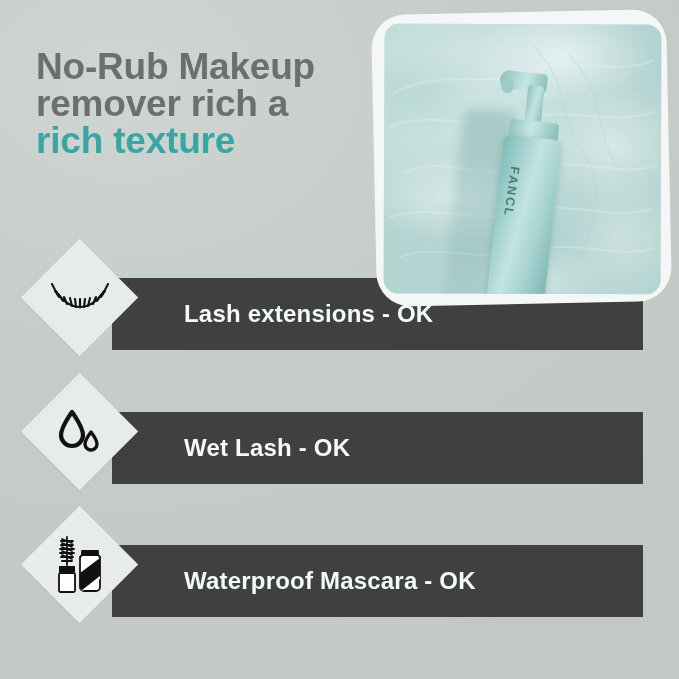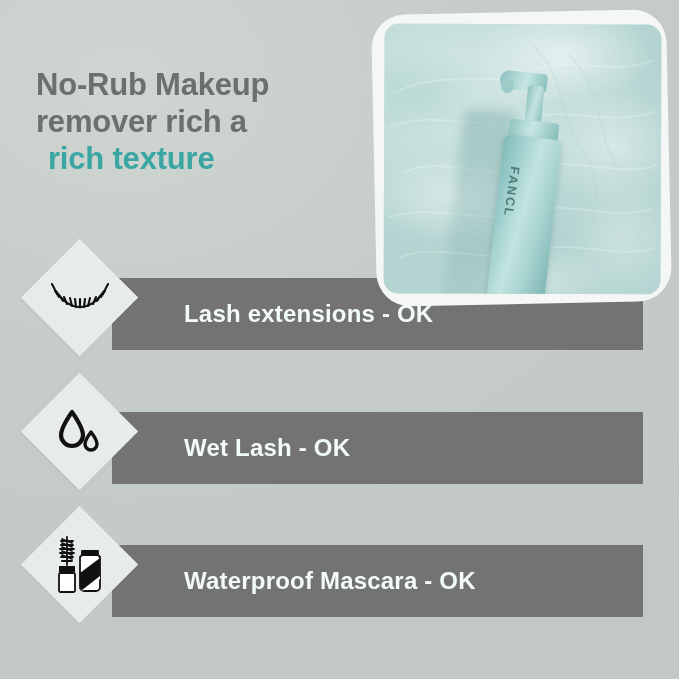--- a/index.html
+++ b/index.html
@@ -20,30 +20,30 @@
     position: absolute;
     inset: 0;
     background:
       radial-gradient(120% 90% at 18% 12%, #cfd5d1 0%, #c6cdc9 45%, #c2c9c5 100%);
   }
 
   
   .headline {
     position: absolute;
     left: 36px;
-    top: 66px;
+    top: 48px;
     width: 330px;
-    font-size: 31px;
+    font-size: 37px;
     line-height: 37px;
     font-weight: bold;
     color: #6b6f6d;
     letter-spacing: -0.2px;
   }
   .headline .line { display: block; white-space: nowrap; }
-  .headline .accent { color: #3aa6a4; margin-left: 12px; }
+  .headline .accent { color: #3aa6a4; }
 
   
   .photo-panel {
     position: absolute;
     left: 374px;
     top: 12px;
     width: 295px;
     height: 292px;
     border-radius: 34px;
     background: #f4f7f6;
@@ -168,21 +168,21 @@
     left: 0;
     width: 679px;
     height: 120px;
   }
   .bar {
     position: absolute;
     left: 112px;
     top: 24px;
     width: 531px;
     height: 72px;
-    background: #737373;
+    background: #404040;
   }
   .bar-label {
     position: absolute;
     left: 72px;
     top: 0;
     height: 72px;
     display: flex;
     align-items: center;
     font-size: 24px;
     font-weight: bold;

